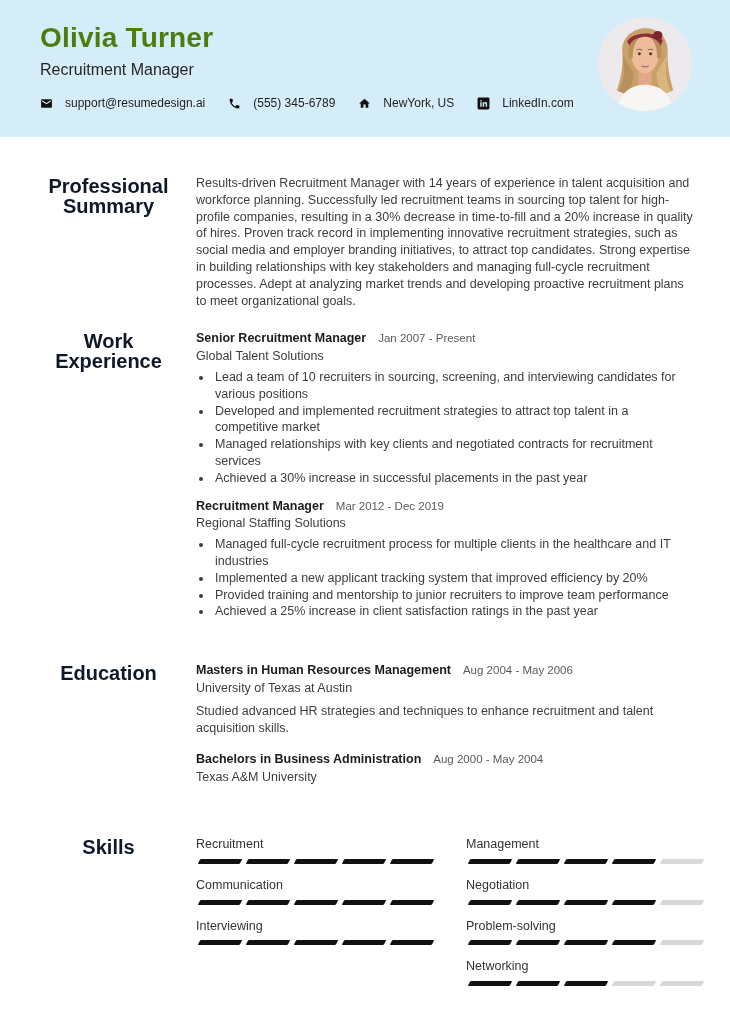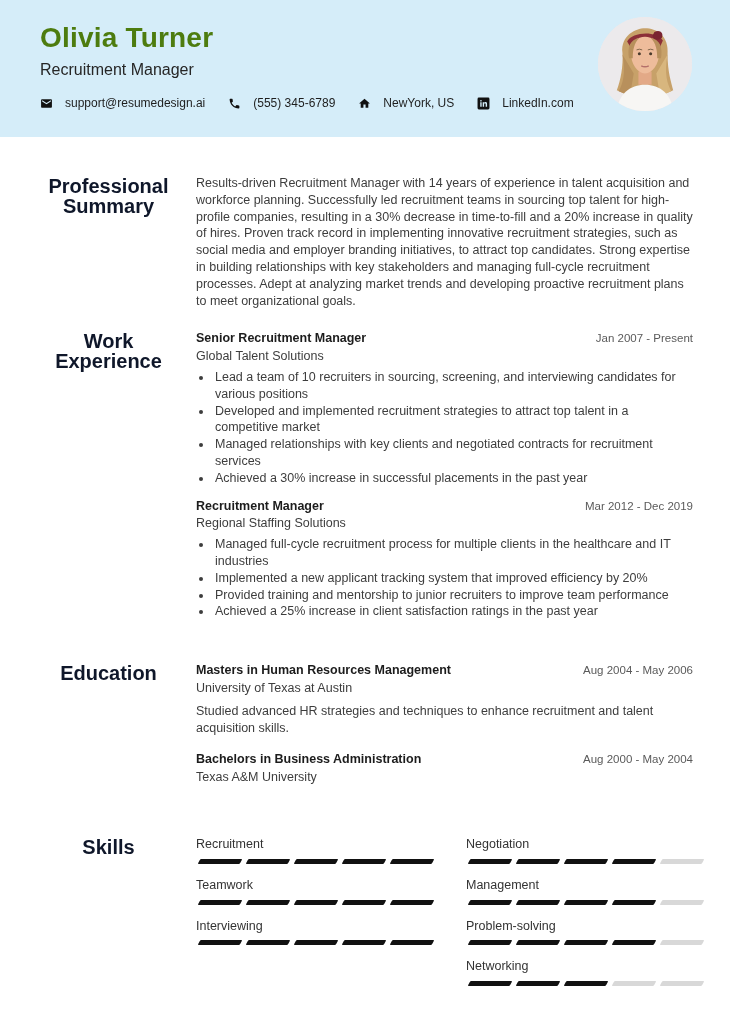--- a/index.html
+++ b/index.html
@@ -24,21 +24,21 @@
   .sec-label { width:137px; flex-shrink:0; text-align:center; font-size:20px; line-height:20px;
     font-weight:bold; color:#0f172a; padding-top:1px; }
   .sec-body { flex:1; margin-left:19px; font-size:12.5px; line-height:16.8px; }
 
   .sec-summary   { margin-bottom:21px; }
   .sec-experience{ margin-bottom:31px; }
   .sec-education { margin-bottom:35px; }
 
   
   .entry { margin-bottom:11px; }
-  .entry-head { display:flex; justify-content:space-between; align-items:baseline; }
+  .entry-head { display:flex; align-items:baseline; }
   .entry-title { font-weight:bold; color:#1c1c1c; font-size:12.5px; }
   .entry-date  { font-size:11.5px; color:#5a5a5a; white-space:nowrap; margin-left:12px; }
   .entry-sub   { color:#3d3d3d; margin-top:1px; }
   .entry ul { margin:4px 0 0 0; padding-left:17px; }
   .entry li { padding-left:2px; margin:0; }
   .entry-desc { margin-top:6px; }
   .edu-entry { margin-bottom:15px; }
 
   
   .skills-grid { display:flex; gap:33px; }
@@ -188,21 +188,21 @@
               <div class="skill-name">Recruitment</div>
               <div class="skill-bar">
                 <span class="seg" style="background: rgb(17, 17, 17);"></span>
                 <span class="seg" style="background: rgb(17, 17, 17);"></span>
                 <span class="seg" style="background: rgb(17, 17, 17);"></span>
                 <span class="seg" style="background: rgb(17, 17, 17);"></span>
                 <span class="seg" style="background: rgb(17, 17, 17);"></span>
               </div>
             </div>
             <div class="skill-item">
-              <div class="skill-name">Teamwork</div>
+              <div class="skill-name">Communication</div>
               <div class="skill-bar">
                 <span class="seg" style="background: rgb(17, 17, 17);"></span>
                 <span class="seg" style="background: rgb(17, 17, 17);"></span>
                 <span class="seg" style="background: rgb(17, 17, 17);"></span>
                 <span class="seg" style="background: rgb(17, 17, 17);"></span>
                 <span class="seg" style="background: rgb(17, 17, 17);"></span>
               </div>
             </div>
             <div class="skill-item">
               <div class="skill-name">Interviewing</div>
@@ -210,31 +210,31 @@
                 <span class="seg" style="background: rgb(17, 17, 17);"></span>
                 <span class="seg" style="background: rgb(17, 17, 17);"></span>
                 <span class="seg" style="background: rgb(17, 17, 17);"></span>
                 <span class="seg" style="background: rgb(17, 17, 17);"></span>
                 <span class="seg" style="background: rgb(17, 17, 17);"></span>
               </div>
             </div>
           </div>
         <div class="skills-col">
             <div class="skill-item">
+              <div class="skill-name">Management</div>
+              <div class="skill-bar">
+                <span class="seg" style="background: rgb(17, 17, 17);"></span>
+                <span class="seg" style="background: rgb(17, 17, 17);"></span>
+                <span class="seg" style="background: rgb(17, 17, 17);"></span>
+                <span class="seg" style="background: rgb(17, 17, 17);"></span>
+                <span class="seg" style="background: rgb(216, 216, 216);"></span>
+              </div>
+            </div>
+            <div class="skill-item">
               <div class="skill-name">Negotiation</div>
-              <div class="skill-bar">
-                <span class="seg" style="background: rgb(17, 17, 17);"></span>
-                <span class="seg" style="background: rgb(17, 17, 17);"></span>
-                <span class="seg" style="background: rgb(17, 17, 17);"></span>
-                <span class="seg" style="background: rgb(17, 17, 17);"></span>
-                <span class="seg" style="background: rgb(216, 216, 216);"></span>
-              </div>
-            </div>
-            <div class="skill-item">
-              <div class="skill-name">Management</div>
               <div class="skill-bar">
                 <span class="seg" style="background: rgb(17, 17, 17);"></span>
                 <span class="seg" style="background: rgb(17, 17, 17);"></span>
                 <span class="seg" style="background: rgb(17, 17, 17);"></span>
                 <span class="seg" style="background: rgb(17, 17, 17);"></span>
                 <span class="seg" style="background: rgb(216, 216, 216);"></span>
               </div>
             </div>
             <div class="skill-item">
               <div class="skill-name">Problem-solving</div>

